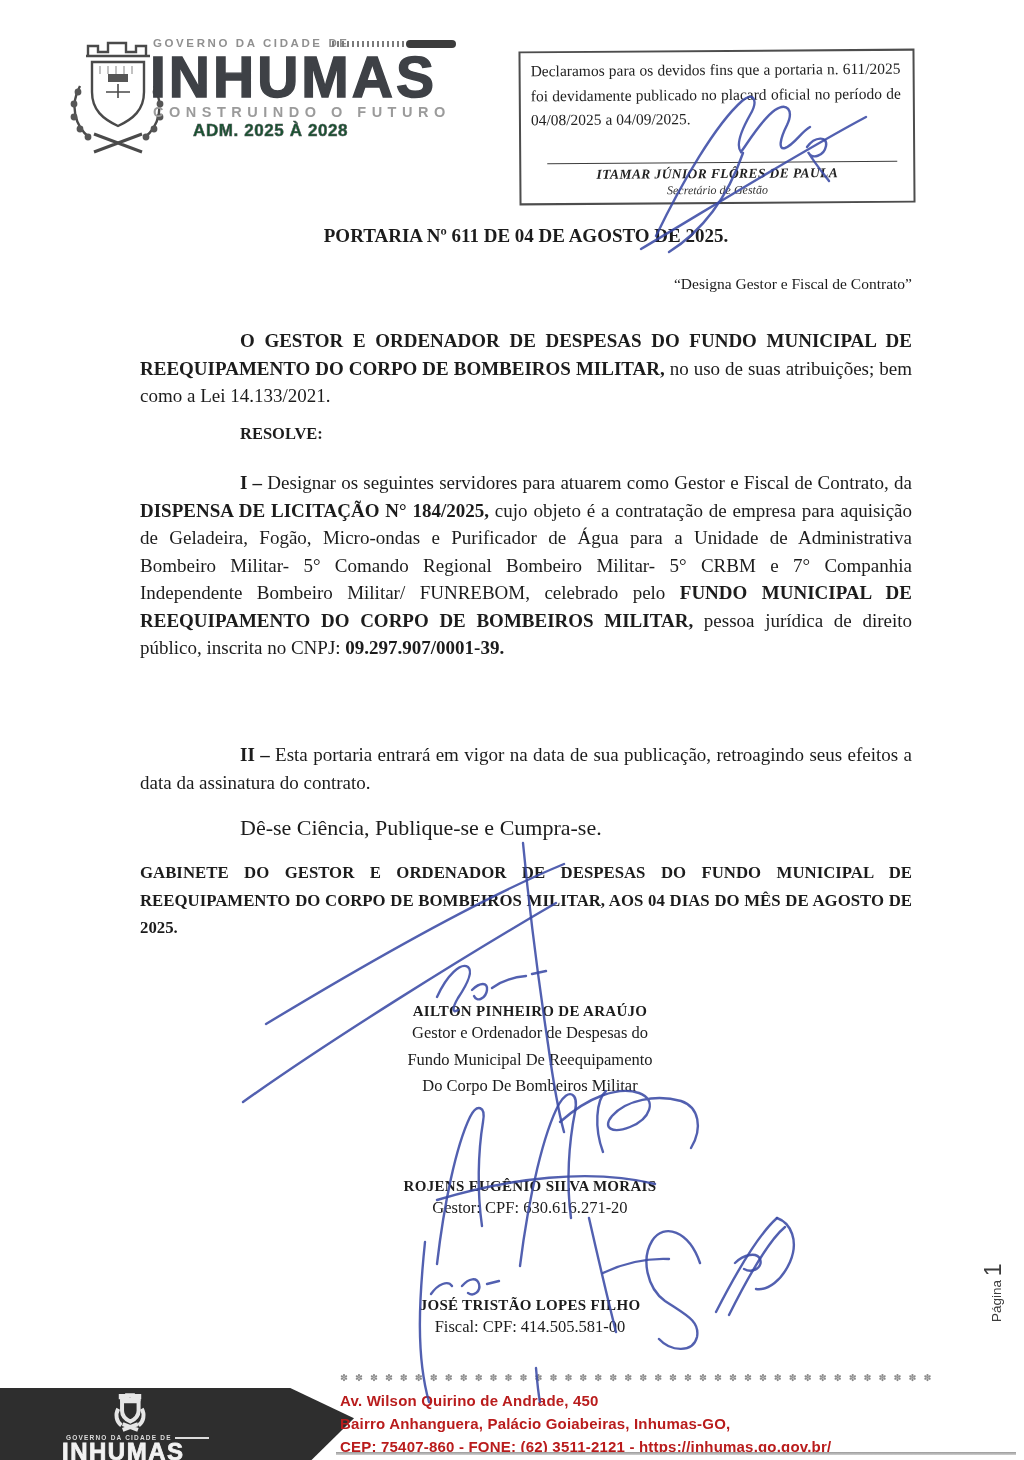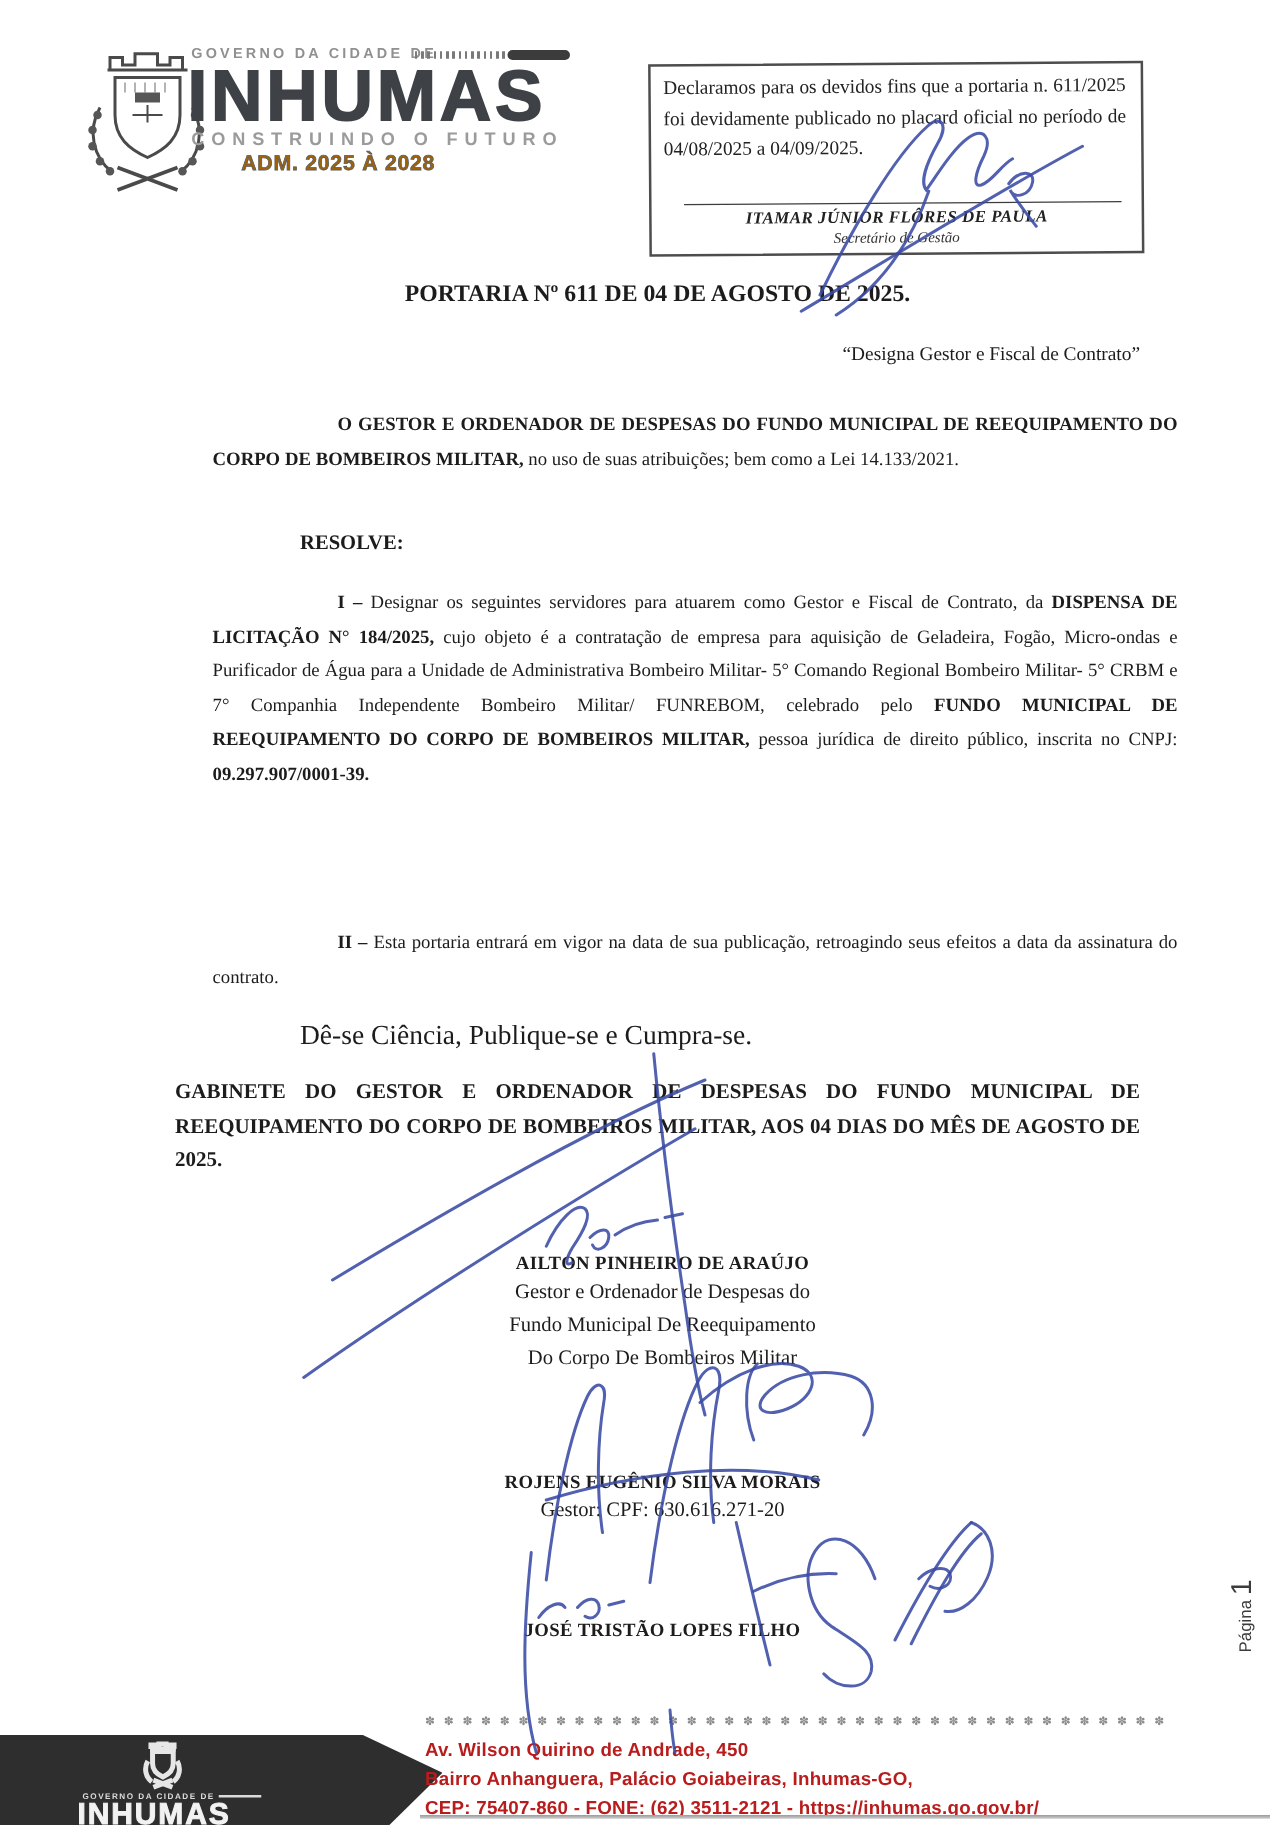--- a/index.html
+++ b/index.html
@@ -13,37 +13,37 @@
                font-weight:700;letter-spacing:2.6px;color:#909090;white-space:nowrap;}
   .hdr-stripes{left:332px;top:41px;width:72px;height:6px;
                background:repeating-linear-gradient(90deg,#7a7a7a 0 2px,transparent 2px 5px);}
   .hdr-bar{left:406px;top:40px;width:50px;height:8px;background:#3c3c3c;border-radius:4px;}
   .hdr-city{left:150px;top:44px;font-family:"Liberation Sans",sans-serif;font-weight:700;
             font-size:57px;letter-spacing:3px;color:#3e4146;-webkit-text-stroke:1.4px #3e4146;
             white-space:nowrap;}
   .hdr-slogan{left:153px;top:104px;font-family:"Liberation Sans",sans-serif;font-size:14.5px;
               font-weight:700;letter-spacing:5.5px;color:#9b9b9b;white-space:nowrap;}
   .hdr-adm{left:193px;top:121px;font-family:"Liberation Sans",sans-serif;font-weight:700;
-           font-size:17px;color:#a16207;letter-spacing:0.6px;-webkit-text-stroke:0.6px #55585c;}
+           font-size:17px;color:#14532d;letter-spacing:0.6px;-webkit-text-stroke:0.6px #55585c;}
 
   
   .stamp{left:519px;top:50px;width:392px;height:150px;border:2px solid #4d4d4d;
          transform:rotate(-0.4deg);background:#fff;}
   .stamp-text{position:absolute;left:10px;top:6px;width:370px;font-size:15.5px;
               line-height:24.5px;text-align:justify;color:#222;}
   .stamp-line{position:absolute;left:26px;right:16px;top:110px;border-top:1.6px solid #3d3d3d;}
   .stamp-name{position:absolute;left:0;top:114px;width:100%;text-align:center;font-weight:700;
               font-style:italic;font-size:13.5px;letter-spacing:0.4px;color:#222;}
   .stamp-role{position:absolute;left:0;top:131px;width:100%;text-align:center;
               font-style:italic;font-size:12px;color:#333;}
 
   
   .doc-title{left:140px;top:225px;width:772px;text-align:center;font-weight:700;font-size:19px;}
   .doc-subtitle{left:140px;top:275px;width:772px;text-align:right;font-size:15.5px;}
-  .para{text-align:justify;font-size:15px;line-height:27.5px;margin-left:30px;}
+  .para{text-align:justify;font-size:19px;line-height:27.5px;}
   .indent{text-indent:100px;}
   .p-open{left:140px;top:327px;width:772px;}
   .p-resolve{left:240px;top:424px;font-weight:700;font-size:16.5px;}
   .p-item1{left:140px;top:469px;width:772px;}
   .p-gf{left:240px;top:667px;font-size:16.5px;line-height:25.5px;}
   .p-item2{left:140px;top:741px;width:772px;}
   .p-close{left:240px;top:815px;font-size:22px;}
   .p-gab{left:140px;top:859px;width:772px;font-weight:700;font-size:16.8px;line-height:27.5px;
          text-align:justify;}
 
@@ -155,20 +155,21 @@
     <div class="sig-role">Do Corpo De Bombeiros Militar</div>
   </div>
 
   <div class="abs sigblk sig2">
     <div class="sig-name">ROJENS EUGÊNIO SILVA MORAIS</div>
     <div class="sig-role">Gestor: CPF: 630.616.271-20</div>
   </div>
 
   <div class="abs sigblk sig3">
     <div class="sig-name">JOSÉ TRISTÃO LOPES FILHO</div>
+    <div class="sig-role">Fiscal: CPF: 414.505.581-00</div>
   </div>
 
   <div class="abs pagenum">
     <span>Página</span>&nbsp;<span class="num">1</span>
   </div>
 
   <div class="abs orn-row">✽✽✽✽✽✽✽✽✽✽✽✽✽✽✽✽✽✽✽✽✽✽✽✽✽✽✽✽✽✽✽✽✽✽✽✽✽✽✽✽</div>
 
   <div class="abs f-banner">
     <svg class="f-crest crest-svg" viewBox="0 0 122 132">

